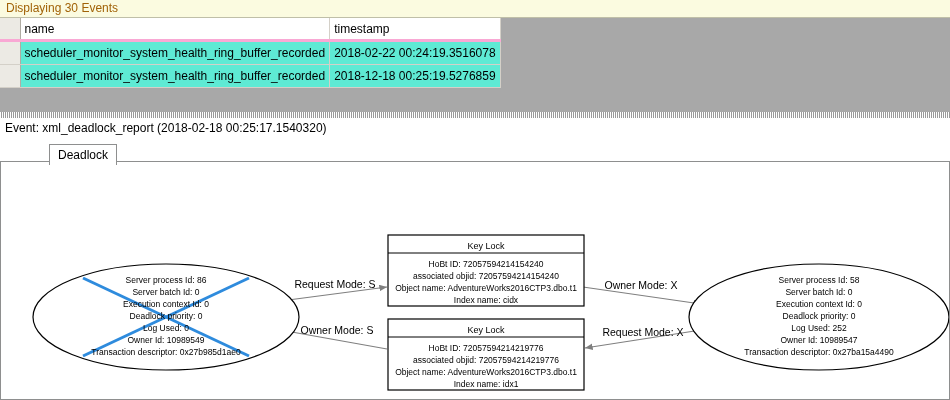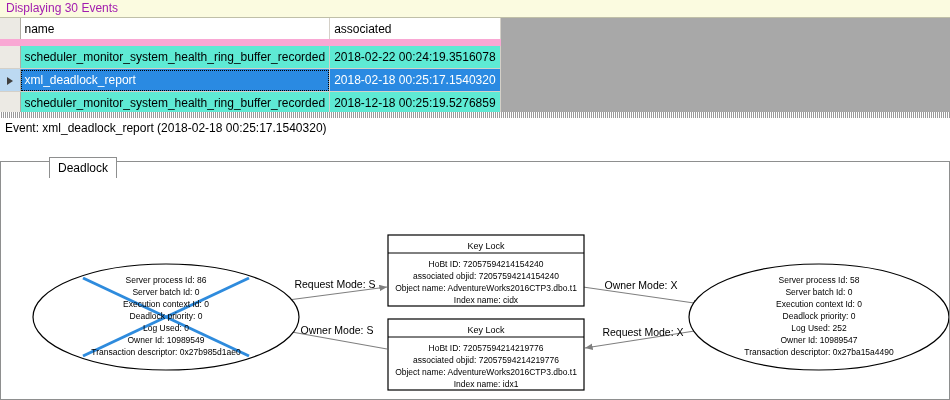--- a/index.html
+++ b/index.html
@@ -21,21 +21,21 @@
   #events-banner {
     position: absolute;
     left: 0; top: 0;
     width: 950px; height: 18px;
     background: #fbfbe0;
     border-bottom: 1px solid #bfbfa8;
     box-sizing: border-box;
     line-height: 17px;
     padding-left: 6px;
     font-size: 12px;
-    color: #a21caf;
+    color: #a16207;
   }
 
   
   #events-grid {
     position: absolute;
     left: 0; top: 18px;
     width: 950px; height: 99px;
     background: #a8a8a8;
     box-sizing: border-box;
     overflow: hidden;
@@ -58,21 +58,21 @@
     font-size: 12px;
     font-weight: normal;
     text-align: left;
     vertical-align: middle;
     white-space: nowrap;
     overflow: hidden;
     background: #5eead4;
   }
   .grid-table thead th {
     background: #ffffff;
-    border-bottom: 7px solid #f9a8d4;
+    border-bottom: 3px solid #f9a8d4;
     height: 21px;
   }
   .grid-table th.sel-head, .grid-table td.sel-cell {
     background: #eceae4;
     border-right: 1px solid #b0aca3;
     padding: 0;
     text-align: center;
   }
   tr.row-selected td.sel-cell {
     background: #bcd9f2;
@@ -125,21 +125,21 @@
     height: 19px;
     line-height: 18px;
     padding: 0 8px;
     font-size: 12px;
     border: 1px solid #8e8f8f;
     border-bottom: none;
     background: #ffffff;
     box-sizing: border-box;
   }
   .tab.tab-inactive { top: 5px; height: 17px; line-height: 16px; background: #ffffff; margin-top: 28px; }
-  .tab.tab-active { z-index: 3; top: 17px; height: 21px; line-height: 20px; background: #ffffff; }
+  .tab.tab-active { z-index: 3; top: 4px; height: 21px; line-height: 20px; background: #ffffff; }
   #tab-details { left: 4px; }
   #tab-deadlock { left: 49px; }
 
   
   #deadlock-canvas {
     position: absolute;
     left: 0; top: 161px;
     width: 950px; height: 239px;
     background: #ffffff;
     border: 1px solid #8e8f8f;
@@ -182,33 +182,28 @@
   <table class="grid-table">
     <colgroup>
       <col class="c-sel">
         <col class="c-name">
         <col class="c-ts">
     </colgroup>
     <thead>
       <tr>
         <th class="sel-head"></th>
         <th>name</th>
-        <th>associated</th>
+        <th>timestamp</th>
       </tr>
     </thead>
     <tbody id="grid-body">
         <tr>
           <td class="sel-cell"></td>
           <td class="data-cell">scheduler_monitor_system_health_ring_buffer_recorded</td>
           <td class="data-cell">2018-02-22 00:24:19.3516078</td>
-        </tr>
-        <tr class="row-selected">
-          <td class="sel-cell"><span class="row-marker"></span></td>
-          <td class="data-cell focus-cell">xml_deadlock_report</td>
-          <td class="data-cell">2018-02-18 00:25:17.1540320</td>
         </tr>
         <tr>
           <td class="sel-cell"></td>
           <td class="data-cell">scheduler_monitor_system_health_ring_buffer_recorded</td>
           <td class="data-cell">2018-12-18 00:25:19.5276859</td>
         </tr>
       </tbody>
   </table>
 </div>
 <div id="grid-hscroll"></div>

